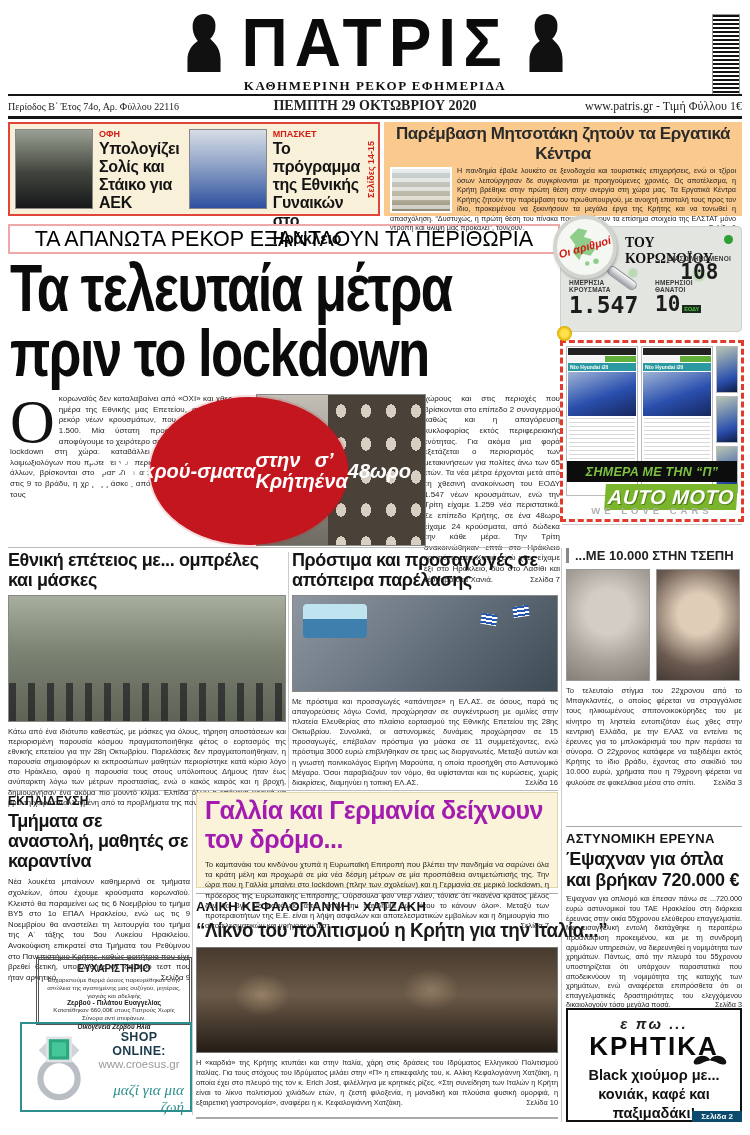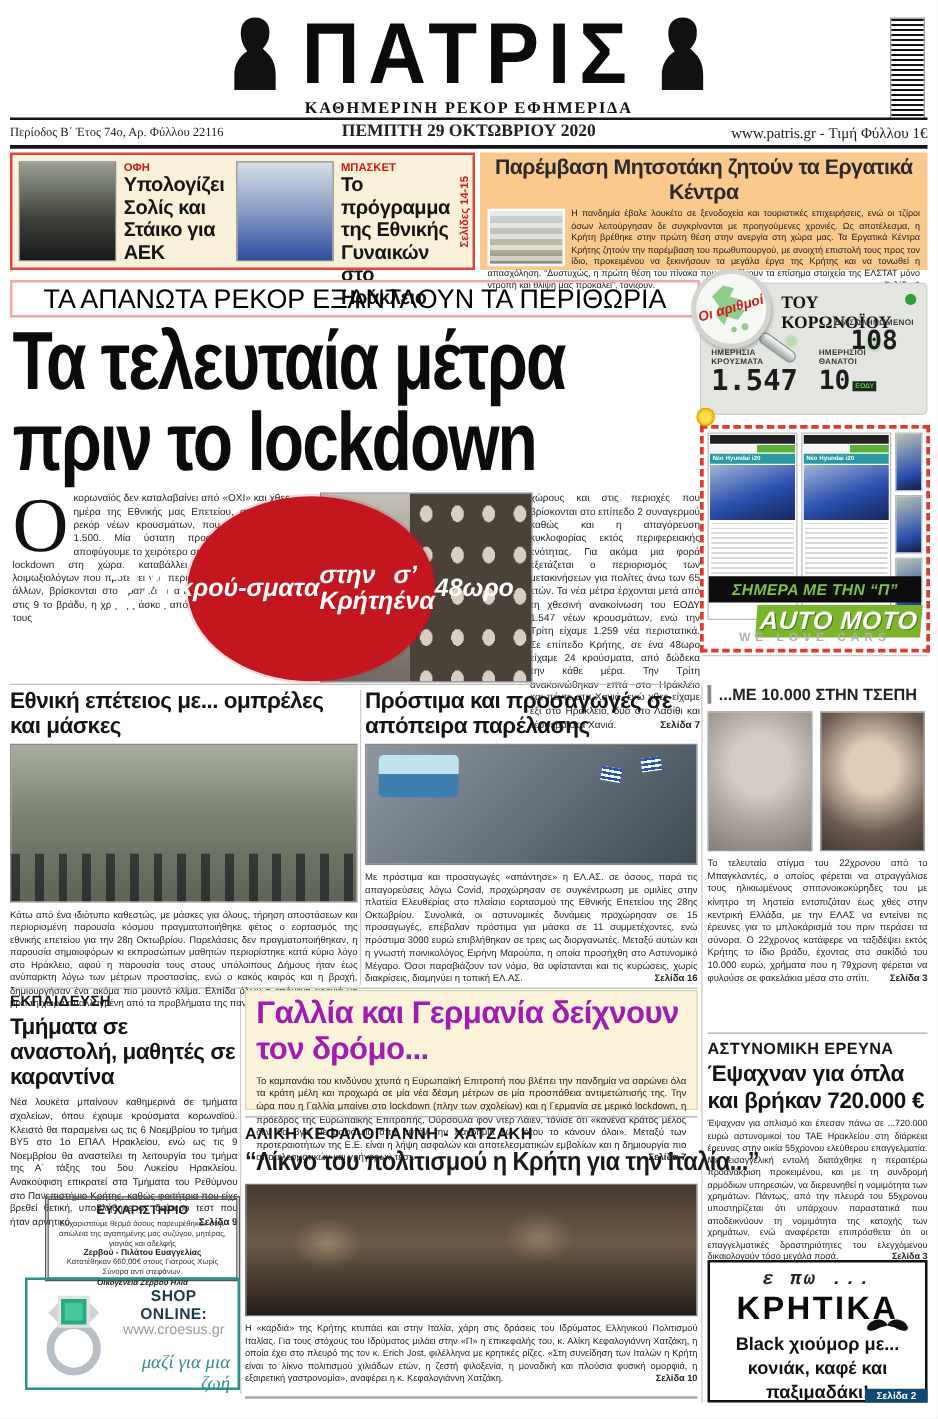--- a/index.html
+++ b/index.html
@@ -37,21 +37,21 @@
      linear-gradient(180deg,#cdd6db 0%,#b9b39f 70%,#8d8875 100%)}
   .labor-b {font-size:7.2px;line-height:1.32;text-align:justify;color:#222;margin-top:2px}
 
   
   .kick {position:absolute;left:8px;top:224px;width:552px;height:30px;border:2px solid #f0a9a9;display:flex;align-items:center;justify-content:center;font-size:21.5px;color:#000;white-space:nowrap}
   .hl {position:absolute;left:10px;top:256px;width:695px;transform:scaleX(0.8);transform-origin:left top;font-weight:900;font-size:66px;line-height:0.98;letter-spacing:-2px;color:#0b0b0b}
   .bodytxt {font-size:8px;line-height:1.33;text-align:justify;color:#262626}
   .col-l {position:absolute;left:10px;top:394px;width:224px;height:152px}
   .dropcap {float:left;font-family:"Liberation Serif",serif;font-size:62px;line-height:0.82;font-weight:400;margin:2px 4px 0 0;color:#111}
   .col-r {position:absolute;left:424px;top:394px;width:136px;height:152px}
-  .pref {float:right;font-weight:700;margin-left:4px}
+  .pref {float:right;font-weight:400;margin-left:4px}
   .main-ph {position:absolute;left:256px;top:394px;width:170px;height:152px;border:1px solid #888;display:flex;z-index:1}
   .mp-street {width:42%;background:linear-gradient(180deg,#c4bfb6 0%,#948f85 55%,#6f6b62 100%);position:relative}
   .mp-fig {position:absolute;left:38%;top:28%;width:14px;height:52px;border-radius:6px 6px 3px 3px;background:#2e2c2a}
   .mp-masks {width:58%;background-color:#4a4138;background-image:radial-gradient(ellipse 9px 12px at 13px 16px,#d8cec1 55%,rgba(0,0,0,0) 56%);background-size:25px 33px}
   .badge {position:absolute;left:150px;top:397px;width:198px;height:148px;background:#c3161e;border-radius:50%;z-index:3;color:#fff;display:flex;flex-direction:row;align-items:center;justify-content:center;font-style:italic;font-weight:700;box-shadow:0 0 0 2px rgba(195,22,30,.15)}
   .b-row {display:flex;align-items:center;gap:5px}
   .b-num {font-size:46px;font-weight:800;font-style:normal;line-height:.85}
   .b-l {font-size:20px;line-height:1.05}
 
   
@@ -152,21 +152,21 @@
       radial-gradient(ellipse 40px 30px at 65% 40%,rgba(230,200,160,.3),rgba(0,0,0,0) 70%),
       linear-gradient(180deg,#473a2e 0%,#6b5a48 45%,#241d16 100%)}
   .it .cap {font-size:7.4px}
 
   
   .pol {position:absolute;left:566px;top:826px;width:176px}
   .pol .kicker {border-top:1px solid #aaa;padding-top:4px;font-size:13px}
   .pol h2 {font-size:18px;font-weight:700;line-height:1.15;letter-spacing:-0.3px;margin:3px 0 4px;color:#141414}
   .pol .bd {font-size:7.2px;line-height:1.34;text-align:justify}
   .kr {position:absolute;left:566px;top:1008px;width:176px;height:114px;border:2px solid #111;text-align:center;padding-top:5px}
-  .kr-script {font-family:Liberation Mono, monospace;font-style:italic;font-size:15px;font-weight:700;letter-spacing:2px}
+  .kr-script {font-family:Liberation Sans, sans-serif;font-style:italic;font-size:15px;font-weight:700;letter-spacing:2px}
   .kr-titlerow {position:relative;display:inline-block;margin-top:1px}
   .kr-title {font-size:26px;font-weight:900;letter-spacing:2px;line-height:1;color:#0a0a0a}
   .kr-mo {position:absolute;right:-10px;bottom:-9px;width:38px;height:14px}
   .kr-body {font-size:14.5px;font-weight:700;line-height:1.3;margin-top:7px;color:#111}
   .kr-page {position:absolute;right:-2px;bottom:-2px;background:#0c4a6e;color:#fff;font-size:8px;font-weight:700;padding:1px 9px}
 </style>
 </head>
 <body>
 
 <div class="page">

